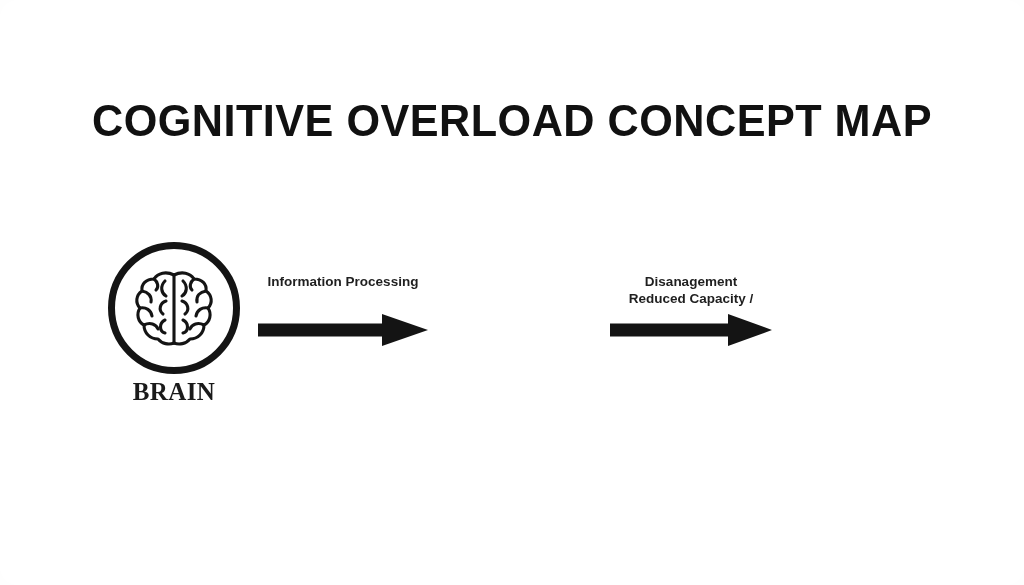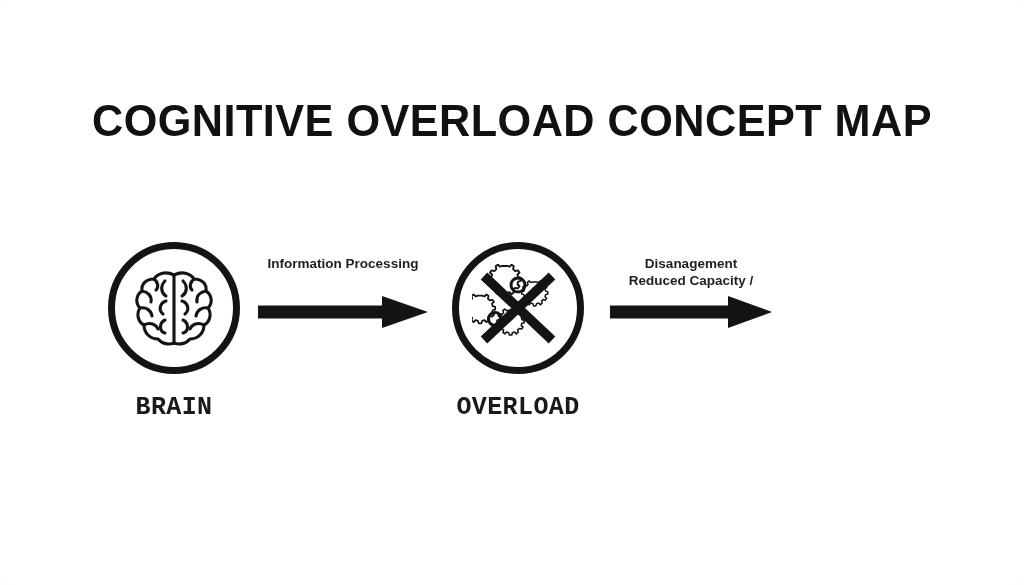--- a/index.html
+++ b/index.html
@@ -60,33 +60,33 @@
     box-sizing: border-box;
     background: #ffffff;
     display: flex;
     align-items: center;
     justify-content: center;
     margin: 0 auto;
   }
   .circle svg { display: block; }
 
   .node-label {
-    margin-top: 19px;
-    font-family: Liberation Mono, monospace;
+    margin-top: 4px;
+    font-family: Liberation Serif, serif;
     font-weight: 700;
     font-size: 25px;
     letter-spacing: 0.4px;
     color: #1a1a1a;
     white-space: nowrap;
   }
 
   
   .connector {
     position: absolute;
-    top: 255px;
+    top: 273px;
     text-align: center;
   }
   .connector-1 { left: 248px; width: 190px; }
   .connector-2 { left: 598px; width: 186px; }
 
   .edge-label {
     font-family: "Liberation Sans", sans-serif;
     font-weight: 700;
     font-size: 13.5px;
     line-height: 17px;
@@ -141,66 +141,20 @@
 
   <div class="connector connector-1">
     <div class="edge-label">Information Processing</div>
     <span class="arrow">
       <svg width="170" height="32" viewBox="0 0 170 32">
         <path d="M0 9.5 H124 V0 L170 16 L124 32 V22.5 H0 Z" fill="#141414"></path>
       </svg>
     </span>
   </div>
 
-  <div class="node node-overload">
-    <div class="circle">
-      <span>
-        <svg width="92" height="88" viewBox="0 0 92 88">
-          <g fill="none" stroke="#141414" stroke-width="3" stroke-linejoin="round">
-
-            <path d="M45 8 l4.4 1.2 3.1-3.4 3.6 2.8 -1.1 4.4 3.2 3.2 4.4-1.1 2.8 3.6
-                     -3.4 3.1 1.2 4.4 4.4 1.2 0 4.6 -4.4 1.2 -1.2 4.4 3.4 3.1 -2.8 3.6
-                     -4.4-1.1 -3.2 3.2 1.1 4.4 -3.6 2.8 -3.1-3.4 -4.4 1.2 -1.2 4.4 -4.6 0
-                     -1.2-4.4 -4.4-1.2 -3.1 3.4 -3.6-2.8 1.1-4.4 -3.2-3.2 -4.4 1.1 -2.8-3.6
-                     3.4-3.1 -1.2-4.4 -4.4-1.2 0-4.6 4.4-1.2 1.2-4.4 -3.4-3.1 2.8-3.6
-                     4.4 1.1 3.2-3.2 -1.1-4.4 3.6-2.8 3.1 3.4 4.4-1.2 Z" transform="translate(7,-3) scale(0.62)"></path>
-            <circle cx="46" cy="21" r="7"></circle>
-
-            <path d="M45 8 l4.4 1.2 3.1-3.4 3.6 2.8 -1.1 4.4 3.2 3.2 4.4-1.1 2.8 3.6
-                     -3.4 3.1 1.2 4.4 4.4 1.2 0 4.6 -4.4 1.2 -1.2 4.4 3.4 3.1 -2.8 3.6
-                     -4.4-1.1 -3.2 3.2 1.1 4.4 -3.6 2.8 -3.1-3.4 -4.4 1.2 -1.2 4.4 -4.6 0
-                     -1.2-4.4 -4.4-1.2 -3.1 3.4 -3.6-2.8 1.1-4.4 -3.2-3.2 -4.4 1.1 -2.8-3.6
-                     3.4-3.1 -1.2-4.4 -4.4-1.2 0-4.6 4.4-1.2 1.2-4.4 -3.4-3.1 2.8-3.6
-                     4.4 1.1 3.2-3.2 -1.1-4.4 3.6-2.8 3.1 3.4 4.4-1.2 Z" transform="translate(-16,27) scale(0.58)"></path>
-            <circle cx="23" cy="55" r="6.5"></circle>
-
-            <path d="M45 8 l4.4 1.2 3.1-3.4 3.6 2.8 -1.1 4.4 3.2 3.2 4.4-1.1 2.8 3.6
-                     -3.4 3.1 1.2 4.4 4.4 1.2 0 4.6 -4.4 1.2 -1.2 4.4 3.4 3.1 -2.8 3.6
-                     -4.4-1.1 -3.2 3.2 1.1 4.4 -3.6 2.8 -3.1-3.4 -4.4 1.2 -1.2 4.4 -4.6 0
-                     -1.2-4.4 -4.4-1.2 -3.1 3.4 -3.6-2.8 1.1-4.4 -3.2-3.2 -4.4 1.1 -2.8-3.6
-                     3.4-3.1 -1.2-4.4 -4.4-1.2 0-4.6 4.4-1.2 1.2-4.4 -3.4-3.1 2.8-3.6
-                     4.4 1.1 3.2-3.2 -1.1-4.4 3.6-2.8 3.1 3.4 4.4-1.2 Z" transform="translate(42,14) scale(0.5)"></path>
-
-            <path d="M45 8 l4.4 1.2 3.1-3.4 3.6 2.8 -1.1 4.4 3.2 3.2 4.4-1.1 2.8 3.6
-                     -3.4 3.1 1.2 4.4 4.4 1.2 0 4.6 -4.4 1.2 -1.2 4.4 3.4 3.1 -2.8 3.6
-                     -4.4-1.1 -3.2 3.2 1.1 4.4 -3.6 2.8 -3.1-3.4 -4.4 1.2 -1.2 4.4 -4.6 0
-                     -1.2-4.4 -4.4-1.2 -3.1 3.4 -3.6-2.8 1.1-4.4 -3.2-3.2 -4.4 1.1 -2.8-3.6
-                     3.4-3.1 -1.2-4.4 -4.4-1.2 0-4.6 4.4-1.2 1.2-4.4 -3.4-3.1 2.8-3.6
-                     4.4 1.1 3.2-3.2 -1.1-4.4 3.6-2.8 3.1 3.4 4.4-1.2 Z" transform="translate(17,42) scale(0.52)"></path>
-          </g>
-
-          <g stroke="#141414" stroke-width="9.5" stroke-linecap="butt">
-            <line x1="12" y1="12" x2="80" y2="76"></line>
-            <line x1="80" y1="12" x2="12" y2="76"></line>
-          </g>
-        </svg>
-      </span>
-    </div>
-    <div class="node-label">OVERLOAD</div>
-  </div>
 
   <div class="connector connector-2">
     <div class="edge-label">
       <div>Disanagement</div>
       <div>Reduced Capacity /</div>
     </div>
     <span class="arrow">
       <svg width="162" height="32" viewBox="0 0 162 32">
         <path d="M0 9.5 H118 V0 L162 16 L118 32 V22.5 H0 Z" fill="#141414"></path>
       </svg>

